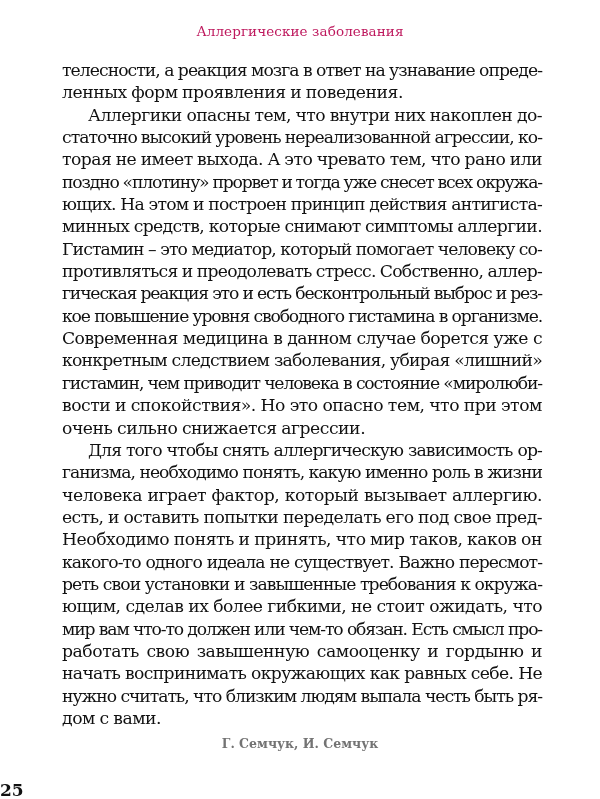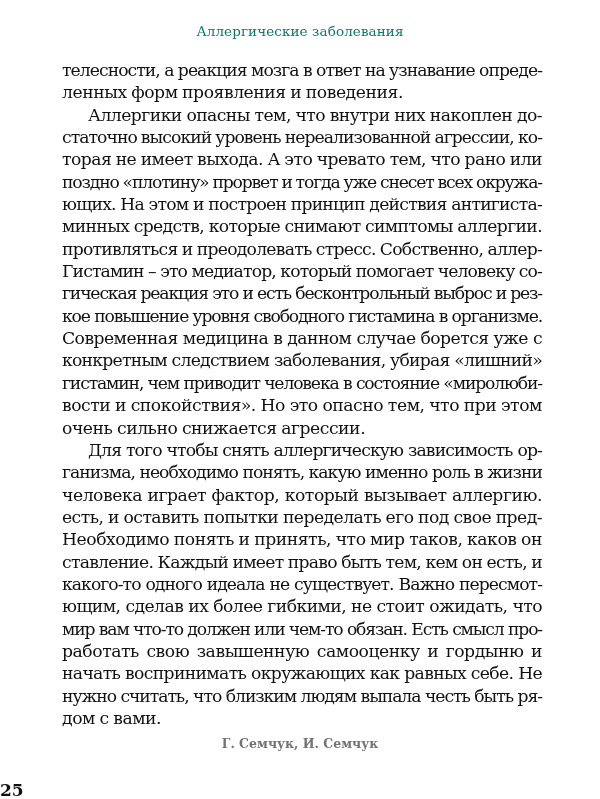--- a/index.html
+++ b/index.html
@@ -1,17 +1,17 @@
 <!DOCTYPE html>
 <html><head>
 <meta charset="utf-8">
 <style>
   html, body { margin:0; padding:0; background:#ffffff; }
   body { width:600px; height:799px; position:relative; overflow:hidden; font-family:"DejaVu Serif", serif; color:#111; }
-  .header { position:absolute; top:23px; left:0; width:600px; text-align:center; font-size:13.5px; color:#0f766e; font-family:"DejaVu Serif", serif; letter-spacing:0.1px; }
+  .header { position:absolute; top:23px; left:0; width:600px; text-align:center; font-size:13.5px; color:#be185d; font-family:"DejaVu Serif", serif; letter-spacing:0.1px; }
   .body { position:absolute; top:59px; left:62px; width:480px; }
   .line { height:22.35px; line-height:22.35px; font-size:17.2px; white-space:nowrap; text-align:justify; text-align-last:justify; font-family:"DejaVu Serif", serif; letter-spacing:-0.45px; word-spacing:-0.5px; }
   .line.last { text-align-last:left; }
   .line.indent { padding-left:26px; }
   .author { position:absolute; top:736px; left:0; width:600px; text-align:center; font-size:12.5px; font-weight:bold; color:#737373; }
   .pagenum { position:absolute; top:780px; left:0; width:596px; text-align:left; font-size:17px; font-weight:bold; color:#111; }
 </style>
 </head>
 <body>
 
@@ -19,36 +19,36 @@
 
 <div class="body" id="body">
     <div class="line" style="letter-spacing: -0.95px;">телесности, а реакция мозга в ответ на узнавание опреде-</div>
     <div class="line last">ленных форм проявления и поведения.</div>
     <div class="line indent" style="letter-spacing: -0.55px;">Аллергики опасны тем, что внутри них накоплен до-</div>
     <div class="line" style="letter-spacing: -0.95px;">статочно высокий уровень нереализованной агрессии, ко-</div>
     <div class="line" style="letter-spacing: -0.55px;">торая не имеет выхода. А это чревато тем, что рано или</div>
     <div class="line" style="letter-spacing: -1.15px;">поздно «плотину» прорвет и тогда уже снесет всех окружа-</div>
     <div class="line" style="letter-spacing: -0.75px;">ющих. На этом и построен принцип действия антигиста-</div>
     <div class="line" style="letter-spacing: -0.65px;">минных средств, которые снимают симптомы аллергии.</div>
+    <div class="line" style="letter-spacing: -0.85px;">Гистамин – это медиатор, который помогает человеку со-</div>
     <div class="line" style="letter-spacing: -0.75px;">противляться и преодолевать стресс. Собственно, аллер-</div>
-    <div class="line" style="letter-spacing: -0.85px;">Гистамин – это медиатор, который помогает человеку со-</div>
     <div class="line" style="letter-spacing: -1.15px;">гическая реакция это и есть бесконтрольный выброс и рез-</div>
     <div class="line" style="letter-spacing: -1.15px;">кое повышение уровня свободного гистамина в организме.</div>
     <div class="line" style="letter-spacing: -0.55px;">Современная медицина в данном случае борется уже с</div>
     <div class="line" style="letter-spacing: -0.75px;">конкретным следствием заболевания, убирая «лишний»</div>
     <div class="line" style="letter-spacing: -1.15px;">гистамин, чем приводит человека в состояние «миролюби-</div>
     <div class="line">вости и спокойствия». Но это опасно тем, что при этом</div>
     <div class="line last">очень сильно снижается агрессии.</div>
     <div class="line indent" style="letter-spacing: -0.85px;">Для того чтобы снять аллергическую зависимость ор-</div>
     <div class="line" style="letter-spacing: -0.95px;">ганизма, необходимо понять, какую именно роль в жизни</div>
     <div class="line">человека играет фактор, который вызывает аллергию.</div>
     <div class="line" style="letter-spacing: -0.55px;">есть, и оставить попытки переделать его под свое пред-</div>
     <div class="line">Необходимо понять и принять, что мир таков, каков он</div>
-    <div class="line" style="letter-spacing: -0.75px;">ставление. Каждый имеет право быть тем, кем он есть, и</div>
     <div class="line" style="letter-spacing: -0.95px;">какого-то одного идеала не существует. Важно пересмот-</div>
+    <div class="line" style="letter-spacing: -0.95px;">реть свои установки и завышенные требования к окружа-</div>
     <div class="line" style="letter-spacing: -0.55px;">ющим, сделав их более гибкими, не стоит ожидать, что</div>
     <div class="line" style="letter-spacing: -1.15px;">мир вам что-то должен или чем-то обязан. Есть смысл про-</div>
     <div class="line">работать свою завышенную самооценку и гордыню и</div>
     <div class="line" style="letter-spacing: -0.65px;">начать воспринимать окружающих как равных себе. Не</div>
     <div class="line" style="letter-spacing: -1.05px;">нужно считать, что близким людям выпала честь быть ря-</div>
     <div class="line last">дом с вами.</div>
   </div>
 
 <div class="author">Г. Семчук, И. Семчук</div>
 <div class="pagenum">25</div>

